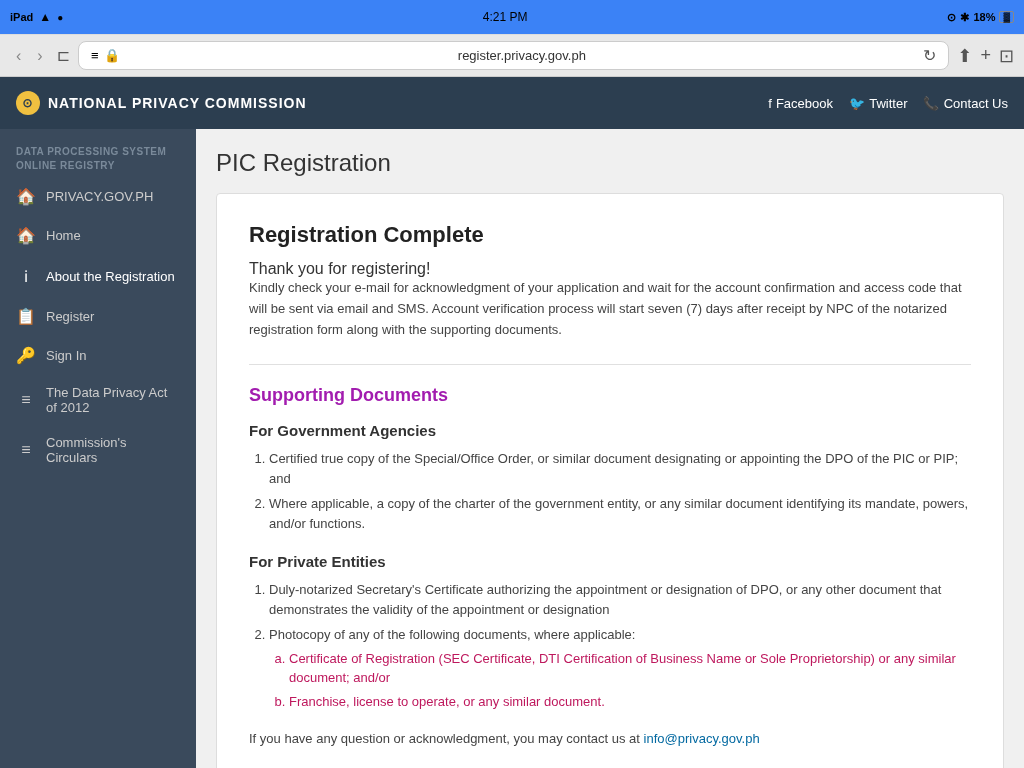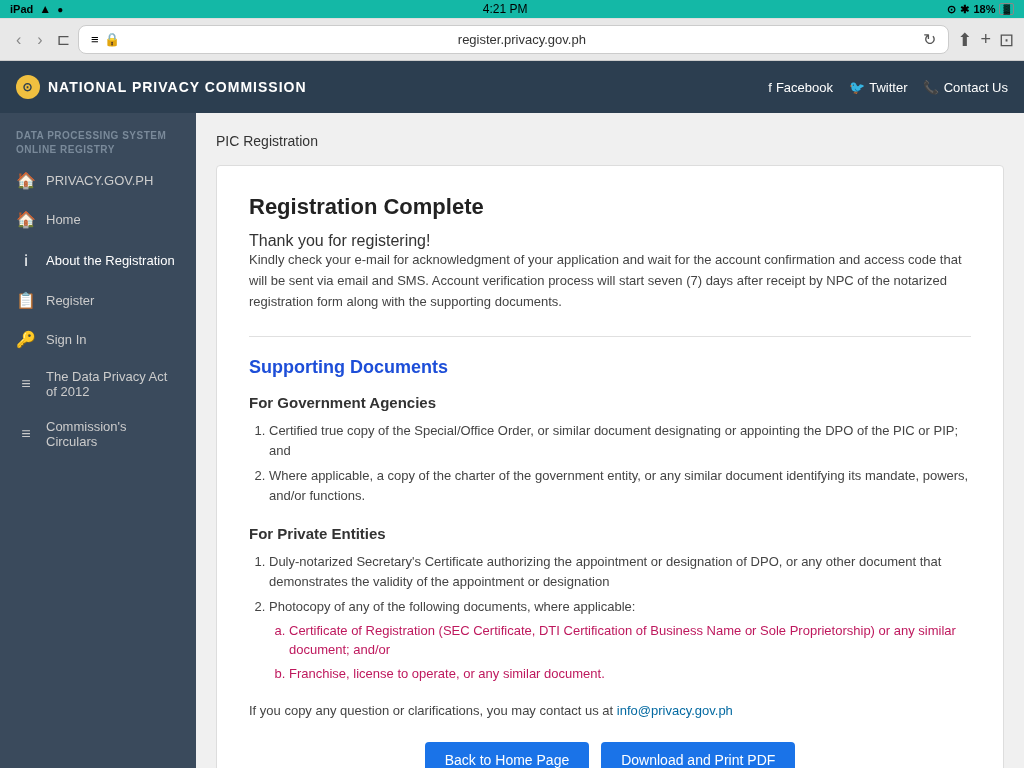--- a/index.html
+++ b/index.html
@@ -87,21 +87,21 @@
     .sidebar-item.active { color: white; }
     .sidebar-icon { font-size: 16px; width: 20px; text-align: center; flex-shrink: 0; }
 
     
     .content-area {
       flex: 1;
       padding: 20px;
       background: #f0f0f0;
     }
     .page-title {
-      font-size: 14px;
+      font-size: 24px;
       font-weight: normal;
       color: #333;
       margin-bottom: 16px;
     }
 
     
     .card {
       background: white;
       border: 1px solid #ddd;
       border-radius: 4px;
@@ -120,21 +120,21 @@
     .intro-text {
       font-size: 13px;
       color: #444;
       line-height: 1.6;
       margin-bottom: 24px;
     }
     .divider { border: none; border-top: 1px solid #e0e0e0; margin: 20px 0; }
     .section-title {
       font-size: 18px;
       font-weight: bold;
-      color: #1d4ed8;
+      color: #a21caf;
       margin-bottom: 16px;
     }
     .sub-title {
       font-size: 15px;
       font-weight: bold;
       color: #333;
       margin-bottom: 10px;
     }
     .doc-list {
       margin-left: 20px;
@@ -173,25 +173,25 @@
       color: white;
       border: none;
       padding: 10px 20px;
       border-radius: 4px;
       font-size: 14px;
       cursor: pointer;
     }
 
     
     .ipad-bar {
-      background: #14b8a6;
+      background: #3b82f6;
       display: flex;
       align-items: center;
       justify-content: space-between;
-      padding: 2px 10px;
+      padding: 10px 10px;
       font-size: 11px;
       font-weight: 600;
       border-bottom: 1px solid #ddd;
     }
     .ipad-left { display: flex; align-items: center; gap: 6px; }
     .ipad-center { font-size: 12px; font-weight: 400; }
     .ipad-right { display: flex; align-items: center; gap: 4px; font-size: 11px; }
   </style>
 </head>
 <body>
@@ -313,21 +313,21 @@
         <li>
           <span>Photocopy of any of the following documents, where applicable:</span>
           <ol class="doc-sublist">
             <li>Certificate of Registration (SEC Certificate, DTI Certification of Business Name or Sole Proprietorship) or any similar document; and/or</li>
             <li>Franchise, license to operate, or any similar document.</li>
           </ol>
         </li>
       </ol>
 
       <p class="contact-text">
-        <span>If you copy any question or clarifications, you may contact us at </span><a class="contact-link" href="#">info@privacy.gov.ph</a>
+        <span>If you have any question or acknowledgment, you may contact us at </span><a class="contact-link" href="#">info@privacy.gov.ph</a>
       </p>
 
       <div class="btn-row">
         <button class="btn-primary">Back to Home Page</button>
         <button class="btn-primary">Download and Print PDF</button>
       </div>
     </div>
   </main>
 </div>
 

